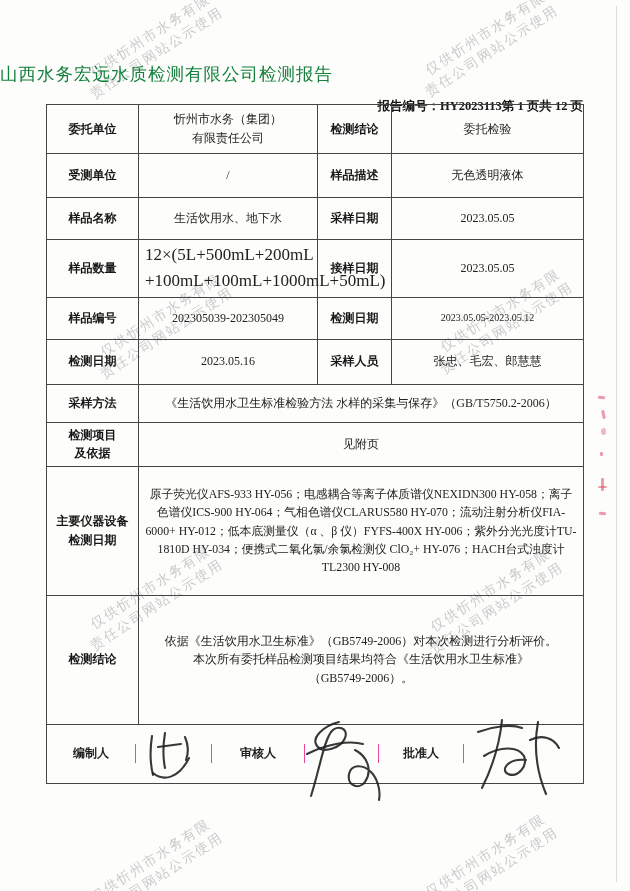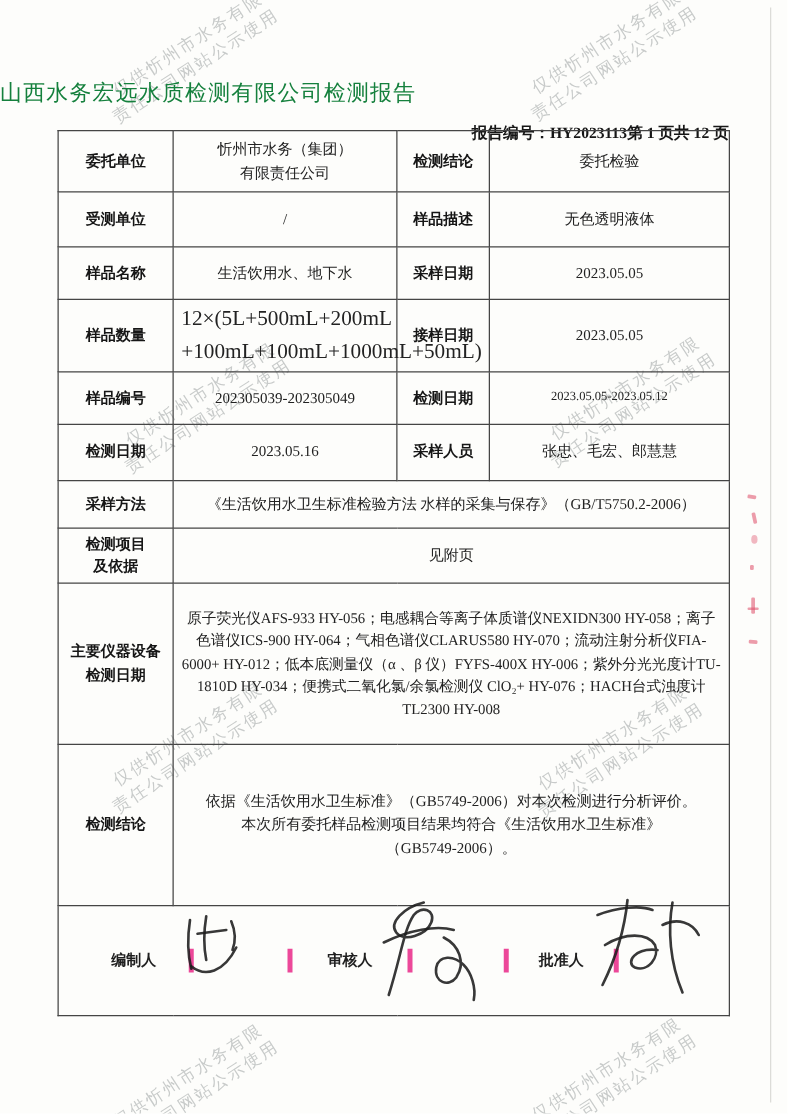--- a/index.html
+++ b/index.html
@@ -73,21 +73,21 @@
     line-height:23px;
   }
   
   .sigrow{
     display:flex;height:100%;align-items:stretch;
   }
   .sigrow .cell{
     display:flex;align-items:center;justify-content:center;
     font-weight:600;
   }
-  .sigrow .divider{border-left:4px solid #ec4899;}
+  .sigrow .divider{border-left:1px solid #ec4899;}
   .sig-svg{position:absolute;pointer-events:none;}
   .sig-svg path{fill:none;stroke:#1c1c1c;stroke-width:2.1;stroke-linecap:round;stroke-linejoin:round;opacity:.88;}
   
   .page-edge{
     position:absolute;left:616px;top:6px;width:1px;height:876px;
     background:#dddดdb;background:#dcdcd8;
   }
   .red-mark{
     position:absolute;
     background:rgba(222,77,104,.55);
@@ -180,21 +180,21 @@
     </tr>
 
     <tr style="height:129px">
       <td class="lbl">检测结论</td>
       <td class="val concl-val" colspan="3">依据《生活饮用水卫生标准》（GB5749-2006）对本次检测进行分析评价。
 本次所有委托样品检测项目结果均符合《生活饮用水卫生标准》
 （GB5749-2006）。</td>
     </tr>
 
     <tr style="height:59px">
-      <td colspan="4" style="padding:16px;">
+      <td colspan="4" style="padding:0;">
         <div class="sigrow">
           <div class="cell" style="width:88px">编制人</div>
           <div class="cell divider" style="width:75px"></div>
           <div class="cell divider" style="width:92px">审核人</div>
           <div class="cell divider" style="width:73px"></div>
           <div class="cell divider" style="width:84px">批准人</div>
           <div class="cell divider" style="flex:1"></div>
         </div>
       </td>
     </tr>

